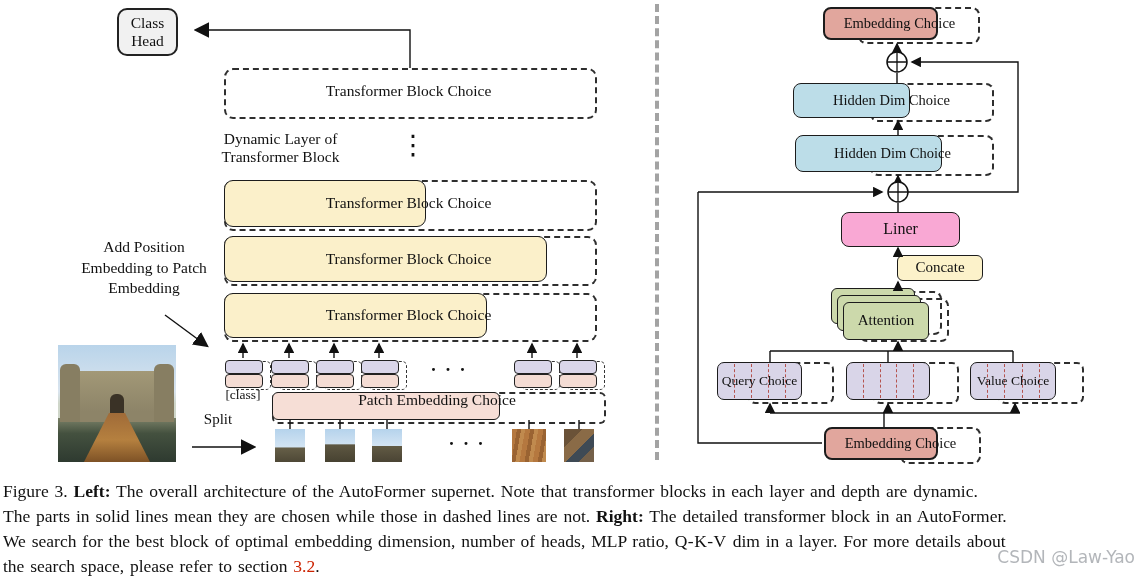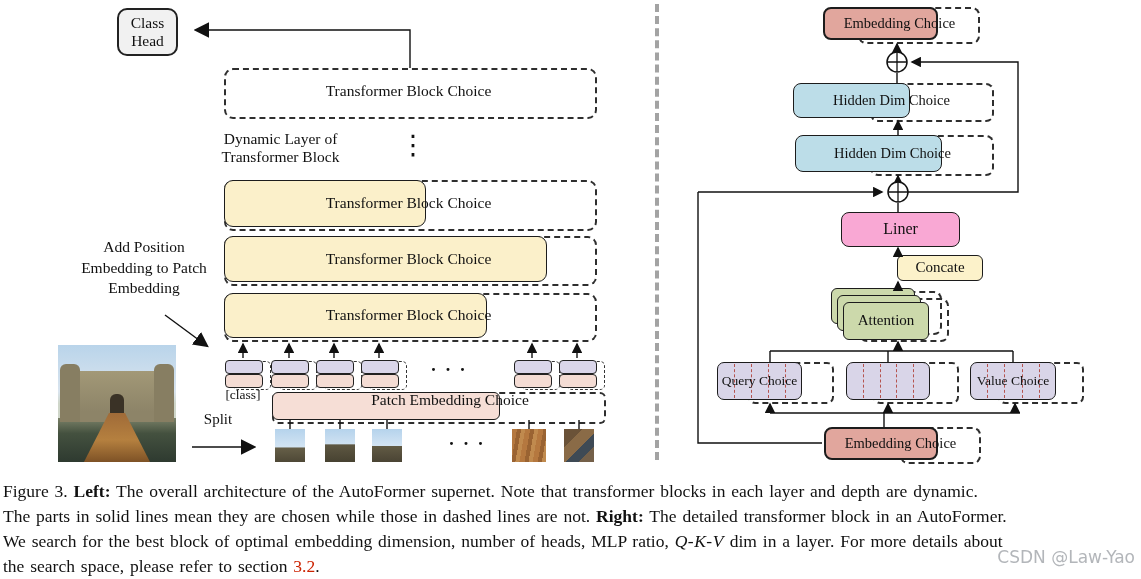--- a/index.html
+++ b/index.html
@@ -15,21 +15,21 @@
        font-family:"Liberation Serif",serif;color:#111;z-index:4;text-align:center;line-height:1.18;}
   svg.wires{position:absolute;left:0;top:0;z-index:6;pointer-events:none;}
   
   .tstack{position:absolute;width:46px;height:30px;z-index:2;}
   .tghost{position:absolute;left:8px;top:1px;width:36px;height:27px;border:1.5px dashed #333;border-radius:5px;}
   .ttok{position:absolute;left:0;width:36px;height:12px;border:1.5px solid #222;border-radius:4px;}
   .qline{position:absolute;top:2px;bottom:2px;width:0;border-left:1.2px dashed #b5534e;}
   .qwrap{position:absolute;z-index:3;}
   .cap-line{white-space:nowrap;font-size:17.5px;word-spacing:1.5px;line-height:25px;}
   .cap-b{font-weight:700;text-align:right;}
-  .cap-i{font-style:italic;letter-spacing:.5px;}
+  .cap-i{letter-spacing:.5px;}
   .cap-red{color:#cc2200;}
   .dots-h{font-weight:700;font-size:18px;letter-spacing:2px;}
   .dots-v{font-family:"DejaVu Sans",sans-serif;font-size:27px;}
   .patch{position:absolute;top:429px;height:33px;z-index:2;}
 </style>
 </head>
 <body>
 
 <div id="page">
 
@@ -95,21 +95,21 @@
     <b class="ttok" style="top:0;background:#dad6ea;"></b>
     <b class="ttok" style="top:14px;background:#f4dcd4;"></b>
   </div>
 
   <div class="lbl dots-h" style="left:422px;top:358px;width:54px;height:26px;">· · ·</div>
 
   <div class="lbl" style="left:216px;top:387px;width:54px;height:16px;font-size:13.5px;">[class]</div>
 
   <div class="ghost" style="left:272px;top:392px;width:330px;height:28px;border-radius:6px;"></div>
   <div class="solid" style="left:272px;top:392px;width:228px;height:28px;background:#f6ded6;border-radius:6px;"></div>
-  <div class="lbl" style="left:285px;top:392px;width:330px;height:16px;font-size:15.5px;">Patch Embedding Choice</div>
+  <div class="lbl" style="left:272px;top:392px;width:330px;height:16px;font-size:15.5px;">Patch Embedding Choice</div>
 
   <div class="lbl" style="left:192px;top:410px;width:52px;height:20px;font-size:15px;">Split</div>
 
   <div class="patch" style="left:275px;width:30px;background:linear-gradient(180deg,#b5d3ec 0%,#d3e4f3 55%,#665f48 57%,#4e4836 100%);"></div>
   <div class="patch" style="left:325px;width:30px;background:linear-gradient(180deg,#b5d3ec 0%,#cfe1f1 45%,#5e5742 48%,#474231 100%);"></div>
   <div class="patch" style="left:372px;width:30px;background:linear-gradient(180deg,#b5d3ec 0%,#d3e4f3 50%,#615a44 53%,#4a4434 100%);"></div>
   <div class="lbl dots-h" style="left:440px;top:434px;width:54px;height:22px;">· · ·</div>
   <div class="patch" style="left:512px;width:34px;background:repeating-linear-gradient(100deg,#b5783f 0 5px,#9a6332 5px 9px,#c08a4e 9px 13px);"></div>
   <div class="patch" style="left:564px;width:30px;background:linear-gradient(135deg,#6a5238 0 30%,#8a6b47 30% 55%,#3e4a55 55% 75%,#746049 75%),repeating-linear-gradient(45deg,rgba(30,35,40,.5) 0 3px,transparent 3px 10px);"></div>
 

